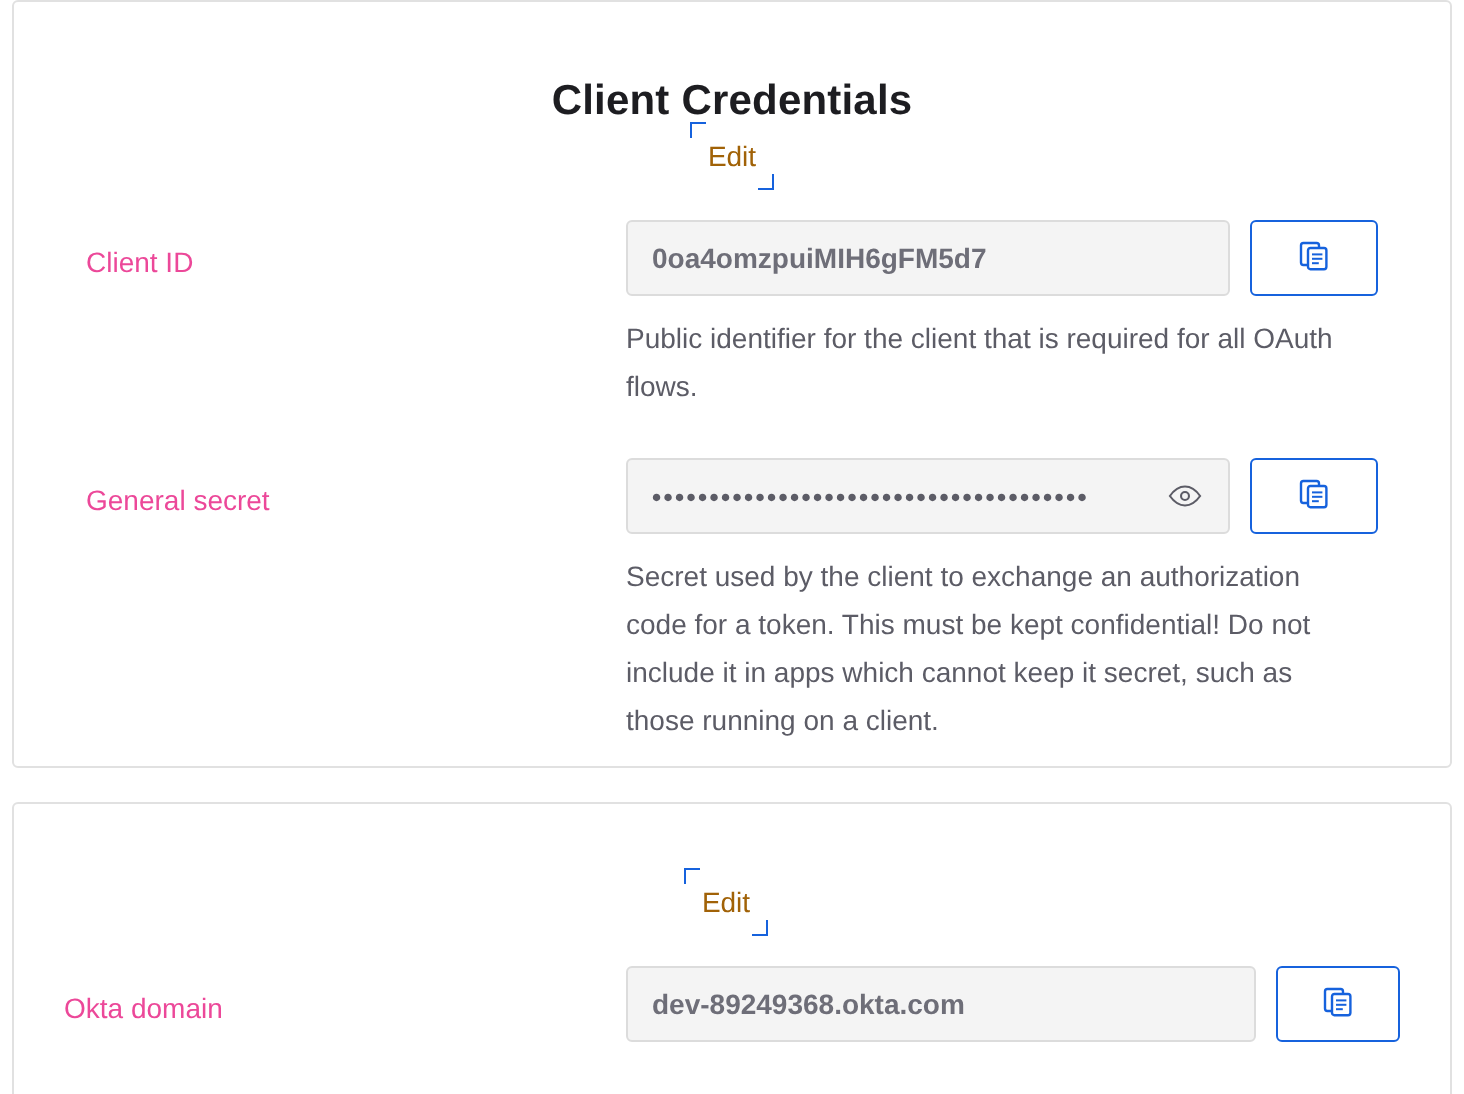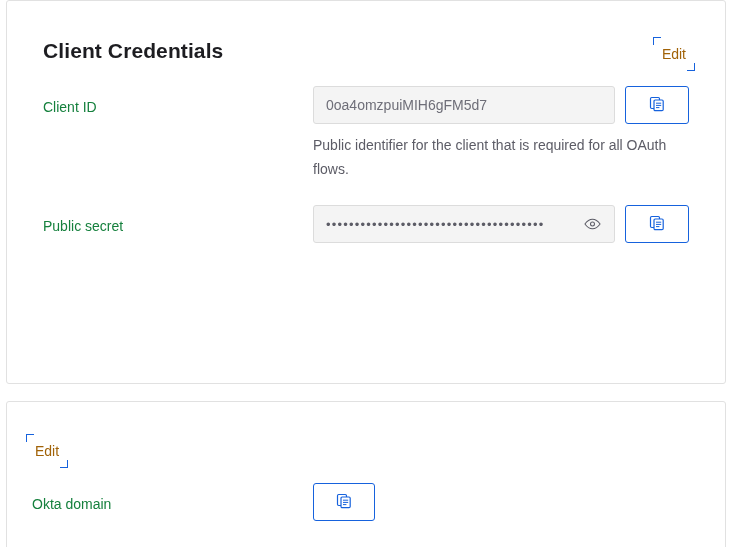--- a/index.html
+++ b/index.html
@@ -38,20 +38,21 @@
   .card.general {
     margin-top: 17px;
     height: 160px;
     padding: 0;
   }
   .card-header {
     display: flex;
     align-items: center;
     justify-content: space-between;
     padding: 38px 36px 0 36px;
+    flex-direction: column;
   }
   .card.general .card-header {
     padding-top: 34px;
     padding-left: 25px;
     padding-right: 31px;
   }
   .card-title {
     font-size: 21px;
     font-weight: bold;
     color: #1d1d21;
@@ -95,33 +96,34 @@
     align-items: flex-start;
     padding: 0 36px;
   }
   .field-row.client-id { margin-top: 23px; }
   .field-row.client-secret { margin-top: 24px; }
   .card.general .field-row { padding: 0 25px; margin-top: 23px; }
 
   .field-label {
     width: 270px;
     font-size: 14px;
-    color: #15803d;
+    color: #ec4899;
     line-height: 20px;
     padding-top: 11px;
     flex: none;
   }
   .card.general .field-label { width: 281px; }
 
   .field-control { flex: 1; min-width: 0; }
 
   .input-group {
     display: flex;
     align-items: stretch;
     gap: 10px;
+    font-weight: bold;
   }
   .text-input {
     flex: 1;
     height: 38px;
     box-sizing: border-box;
     background: #f4f4f4;
     border: 1px solid #dcdcdc;
     border-radius: 3px;
     color: #6e6e78;
     font-size: 14px;
@@ -210,21 +212,21 @@
                 <line x1="7" y1="11.6" x2="10.4" y2="11.6" stroke="#1662dd" stroke-width="1"></line>
               </svg>
             </span>
           </button>
         </div>
         <div class="helper-text">Public identifier for the client that is required for all OAuth flows.</div>
       </div>
     </div>
 
     <div class="field-row client-secret">
-      <div class="field-label">Public secret</div>
+      <div class="field-label">General secret</div>
       <div class="field-control">
         <div class="input-group">
           <div class="text-input">
             <span class="secret-dots">••••••••••••••••••••••••••••••••••••••</span>
             <span class="eye-btn">
               <svg width="17" height="12" viewBox="0 0 18 12" aria-hidden="true">
                 <path d="M1 6c2.4-3.4 5-5 8-5s5.6 1.6 8 5c-2.4 3.4-5 5-8 5S3.4 9.4 1 6z" fill="none" stroke="#5c5c66" stroke-width="1.1"></path>
                 <circle cx="9" cy="6" r="2.1" fill="none" stroke="#5c5c66" stroke-width="1.1"></circle>
               </svg>
             </span>
@@ -234,33 +236,37 @@
               <svg width="16" height="16" viewBox="0 0 16 16" aria-hidden="true">
                 <rect x="1.5" y="1.5" width="9" height="11" rx="1.2" fill="none" stroke="#1662dd" stroke-width="1.2"></rect>
                 <rect x="5" y="4" width="9.2" height="10.6" rx="1.2" fill="#ffffff" stroke="#1662dd" stroke-width="1.2"></rect>
                 <line x1="7" y1="7.2" x2="12.2" y2="7.2" stroke="#1662dd" stroke-width="1"></line>
                 <line x1="7" y1="9.4" x2="12.2" y2="9.4" stroke="#1662dd" stroke-width="1"></line>
                 <line x1="7" y1="11.6" x2="10.4" y2="11.6" stroke="#1662dd" stroke-width="1"></line>
               </svg>
             </span>
           </button>
         </div>
+        <div class="helper-text secret">Secret used by the client to exchange an authorization code for a token. This must be kept confidential! Do not include it in apps which cannot keep it secret, such as those running on a client.</div>
       </div>
     </div>
   </section>
 
   <section class="card general">
     <div class="card-header">
       <a class="edit-link focused" href="#">Edit</a>
     </div>
 
     <div class="field-row">
       <div class="field-label">Okta domain</div>
       <div class="field-control">
         <div class="input-group">
+          <div class="text-input">
+            <span class="value">dev-89249368.okta.com</span>
+          </div>
           <button class="copy-btn">
             <span>
               <svg width="16" height="16" viewBox="0 0 16 16" aria-hidden="true">
                 <rect x="1.5" y="1.5" width="9" height="11" rx="1.2" fill="none" stroke="#1662dd" stroke-width="1.2"></rect>
                 <rect x="5" y="4" width="9.2" height="10.6" rx="1.2" fill="#ffffff" stroke="#1662dd" stroke-width="1.2"></rect>
                 <line x1="7" y1="7.2" x2="12.2" y2="7.2" stroke="#1662dd" stroke-width="1"></line>
                 <line x1="7" y1="9.4" x2="12.2" y2="9.4" stroke="#1662dd" stroke-width="1"></line>
                 <line x1="7" y1="11.6" x2="10.4" y2="11.6" stroke="#1662dd" stroke-width="1"></line>
               </svg>
             </span>

